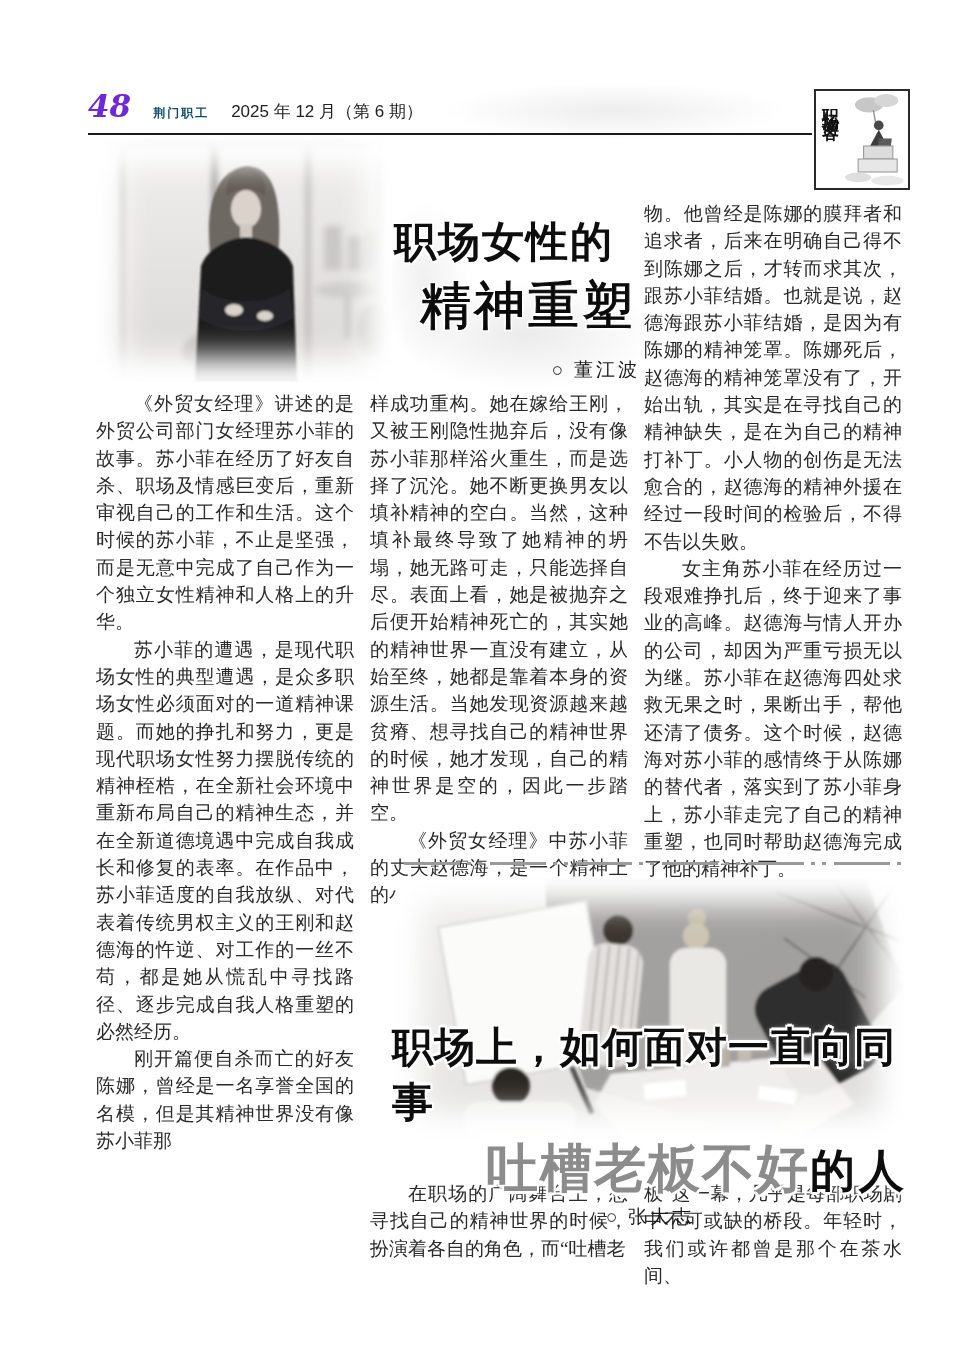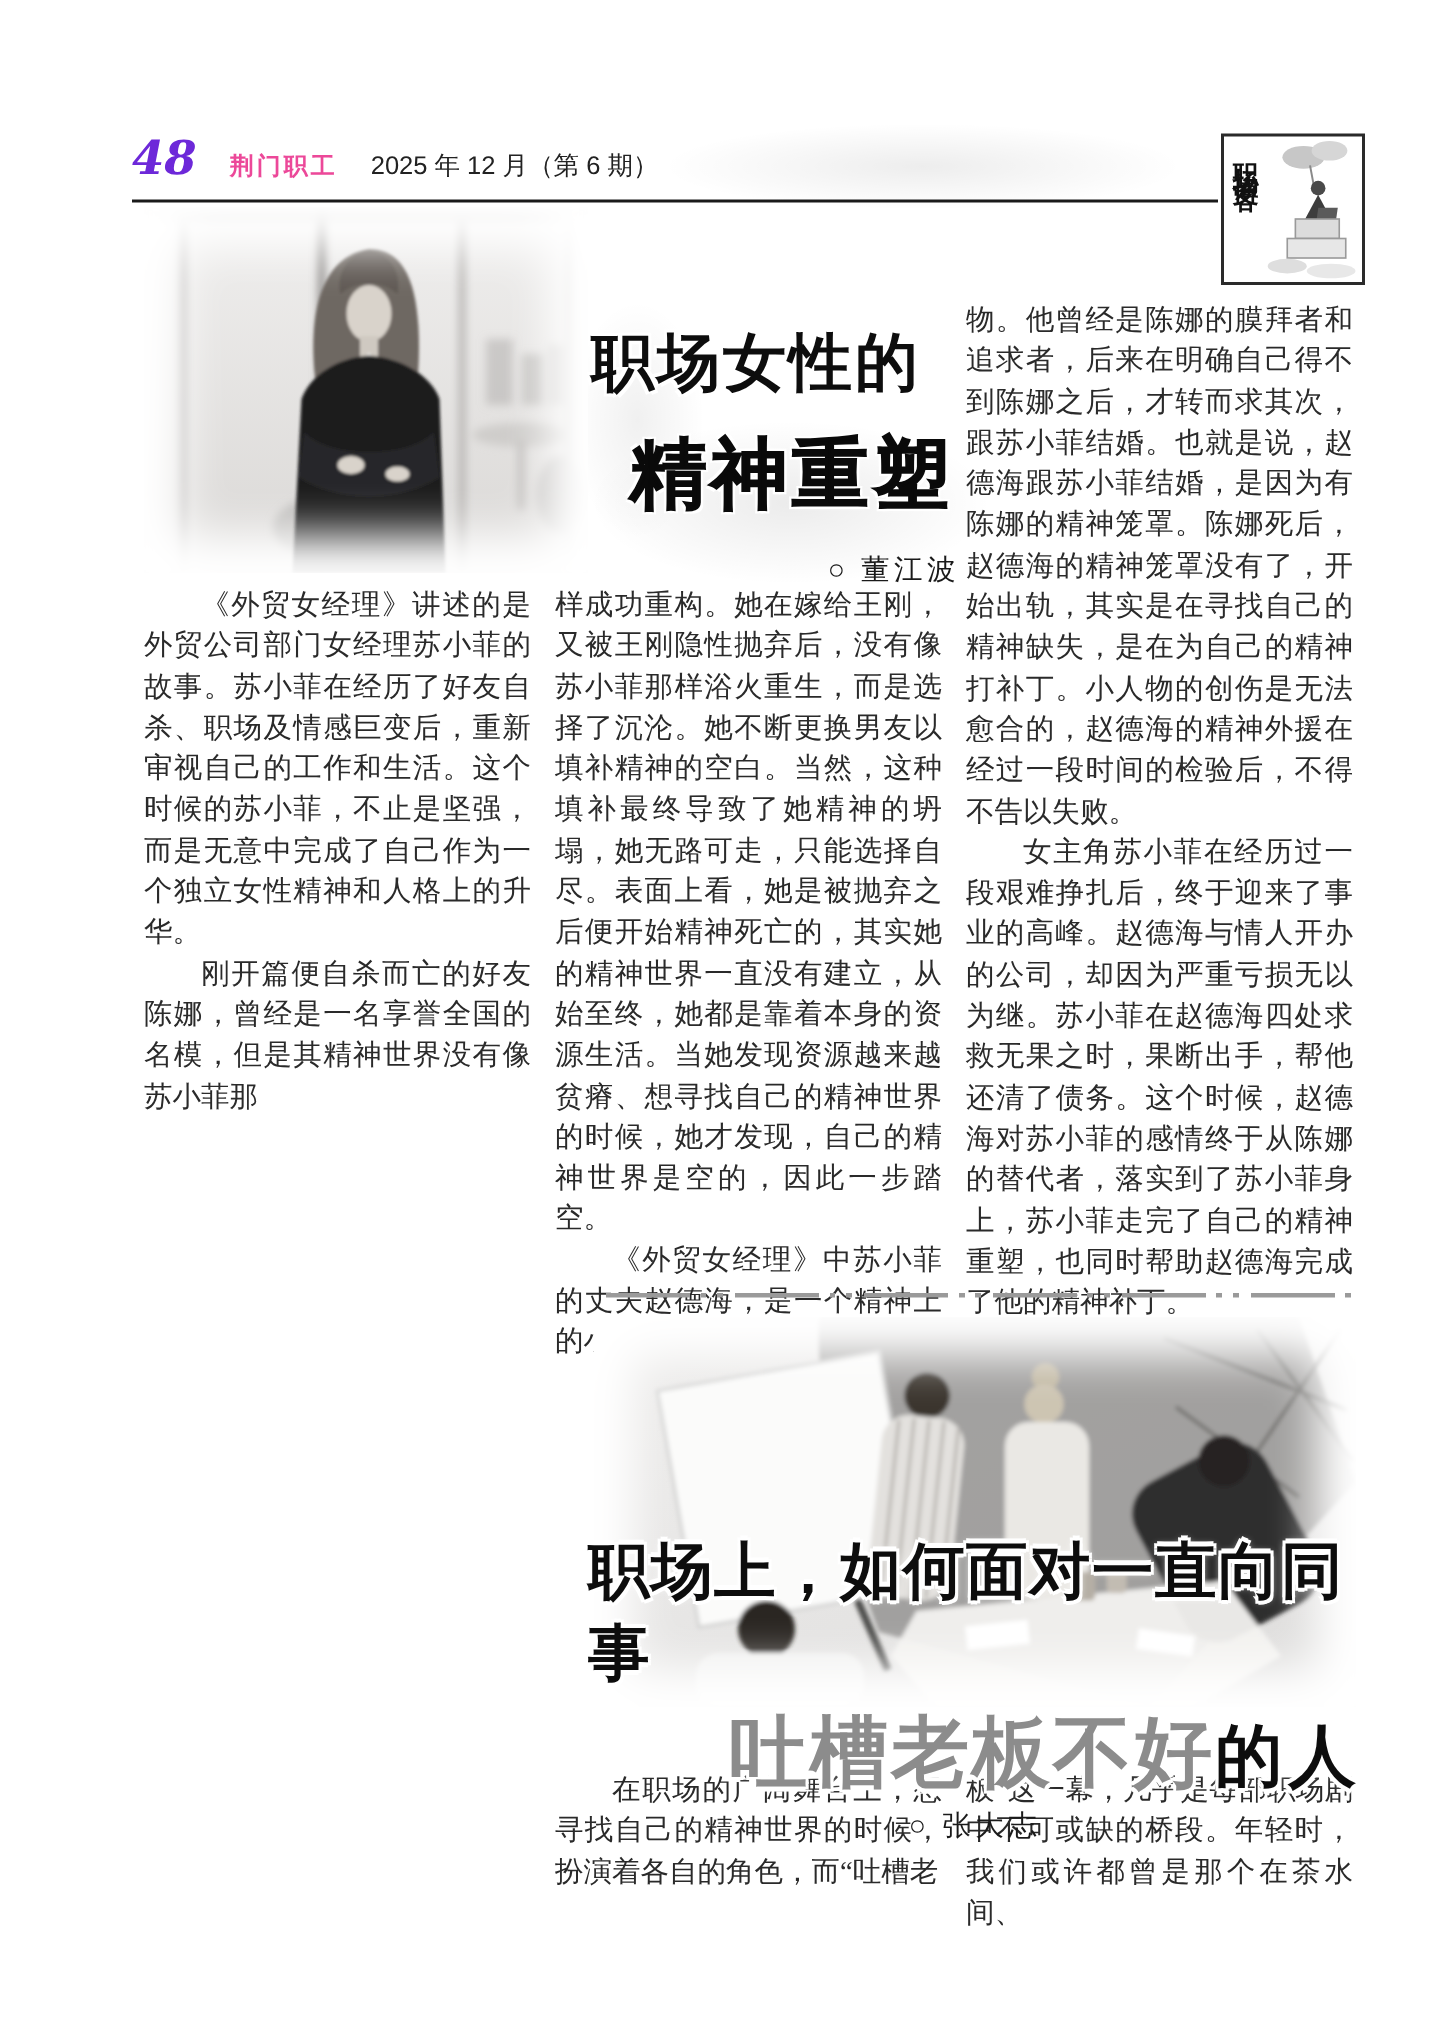--- a/index.html
+++ b/index.html
@@ -1,21 +1,21 @@
 <!DOCTYPE html>
 <html><head>
 <meta charset="utf-8">
 <style>
   html,body{margin:0;padding:0;background:#fff;}
   .page{position:relative;width:960px;height:1357px;background:#fff;overflow:hidden;
         font-family:"Liberation Serif", serif;color:#262626;}
   
   .header{position:absolute;left:88px;top:88px;width:720px;display:flex;align-items:baseline;gap:22px;}
   .pnum{font-family:"DejaVu Serif", serif;font-style:italic;font-weight:bold;font-size:31px;color:#6d28d9;}
-  .mag{font-family:Liberation Serif, serif;font-weight:bold;font-size:16px;color:#ec4899;letter-spacing:2px;}
+  .mag{font-family:Liberation Serif, serif;font-weight:bold;font-size:12px;color:#0c4a6e;letter-spacing:2px;}
   .issue{font-family:"Liberation Sans", sans-serif;font-size:17px;color:#222;}
   .header-rule{position:absolute;left:88px;top:133px;width:724px;height:2px;background:#1a1a1a;}
   
   .badge{position:absolute;left:814px;top:89px;width:92px;height:97px;border:2px solid #2a2a2a;background:#fff;display:flex;}
   .badge-label{writing-mode:vertical-rl;text-orientation:upright;font-family:"Liberation Sans", sans-serif;
                font-weight:bold;font-size:17px;letter-spacing:5px;color:#111;padding:4px 1px 0 3px;}
   .badge svg{flex:1;height:100%;}
   
   .blob{position:absolute;pointer-events:none;}
   .blob1{left:440px;top:82px;width:350px;height:58px;background:radial-gradient(ellipse at center,rgba(0,0,0,.07),rgba(0,0,0,0) 70%);}
@@ -24,21 +24,21 @@
   
   .photo{position:absolute;overflow:hidden;}
   .photo1{left:96px;top:138px;width:296px;height:244px;}
   .photo2{left:396px;top:878px;width:508px;height:260px;}
   .photo svg{display:block;width:100%;height:100%;}
   .vig{position:absolute;inset:0;box-shadow:inset 0 0 30px 26px #fff;pointer-events:none;}
   
   .title1{position:absolute;left:394px;top:214px;width:262px;}
   .t1l1{font-family:"Liberation Sans", sans-serif;font-weight:900;font-size:42px;letter-spacing:2px;color:#0d0d0d;
         text-shadow:0 0 5px #fff,2px 2px 0 #fff,-2px 2px 0 #fff,2px -2px 0 #fff,-2px -2px 0 #fff;}
-  .t1l2{font-family:"Liberation Sans", sans-serif;font-weight:700;font-size:51px;letter-spacing:3px;color:#0a0a0a;margin-left:26px;margin-top:12px;
+  .t1l2{font-family:"Liberation Sans", sans-serif;font-weight:400;font-size:51px;letter-spacing:3px;color:#0a0a0a;margin-left:26px;margin-top:2px;
         -webkit-text-stroke:1px #0a0a0a;
         text-shadow:0 0 5px #fff,2px 2px 0 #fff,-2px 2px 0 #fff,2px -2px 0 #fff,-2px -2px 0 #fff;}
   .author{font-size:19px;color:#1a1a1a;letter-spacing:3px;}
   .author1{margin-top:16px;text-align:right;padding-right:16px;}
   
   .col{position:absolute;font-size:19px;line-height:27.3px;text-align:justify;color:#2a2a2a;}
   .col p{margin:0;text-indent:2em;}
   .col.cont p:first-child{text-indent:0;}
   
   .divider{position:absolute;left:404px;top:862px;width:498px;height:3px;
@@ -130,20 +130,21 @@
   </div>
 
   <div class="title1">
     <div class="t1l1">职场女性的</div>
     <div class="t1l2">精神重塑</div>
     <div class="author author1">○ 董江波</div>
   </div>
 
   <div class="col" style="left:96px;top:390px;width:258px;">
       <p>《外贸女经理》讲述的是外贸公司部门女经理苏小菲的故事。苏小菲在经历了好友自杀、职场及情感巨变后，重新审视自己的工作和生活。这个时候的苏小菲，不止是坚强，而是无意中完成了自己作为一个独立女性精神和人格上的升华。</p>
+      <p>苏小菲的遭遇，是现代职场女性的典型遭遇，是众多职场女性必须面对的一道精神课题。而她的挣扎和努力，更是现代职场女性努力摆脱传统的精神桎梏，在全新社会环境中重新布局自己的精神生态，并在全新道德境遇中完成自我成长和修复的表率。在作品中，苏小菲适度的自我放纵、对代表着传统男权主义的王刚和赵德海的忤逆、对工作的一丝不苟，都是她从慌乱中寻找路径、逐步完成自我人格重塑的必然经历。</p>
       <p>刚开篇便自杀而亡的好友陈娜，曾经是一名享誉全国的名模，但是其精神世界没有像苏小菲那</p>
     </div>
   <div class="col cont" style="left:370px;top:390px;width:258px;height:450px;">
       <p>样成功重构。她在嫁给王刚，又被王刚隐性抛弃后，没有像苏小菲那样浴火重生，而是选择了沉沦。她不断更换男友以填补精神的空白。当然，这种填补最终导致了她精神的坍塌，她无路可走，只能选择自尽。表面上看，她是被抛弃之后便开始精神死亡的，其实她的精神世界一直没有建立，从始至终，她都是靠着本身的资源生活。当她发现资源越来越贫瘠、想寻找自己的精神世界的时候，她才发现，自己的精神世界是空的，因此一步踏空。</p>
       <p>《外贸女经理》中苏小菲的丈夫赵德海，是一个精神上的小人</p>
     </div>
   <div class="col cont" style="left:644px;top:200px;width:258px;height:640px;">
       <p>物。他曾经是陈娜的膜拜者和追求者，后来在明确自己得不到陈娜之后，才转而求其次，跟苏小菲结婚。也就是说，赵德海跟苏小菲结婚，是因为有陈娜的精神笼罩。陈娜死后，赵德海的精神笼罩没有了，开始出轨，其实是在寻找自己的精神缺失，是在为自己的精神打补丁。小人物的创伤是无法愈合的，赵德海的精神外援在经过一段时间的检验后，不得不告以失败。</p>
       <p>女主角苏小菲在经历过一段艰难挣扎后，终于迎来了事业的高峰。赵德海与情人开办的公司，却因为严重亏损无以为继。苏小菲在赵德海四处求救无果之时，果断出手，帮他还清了债务。这个时候，赵德海对苏小菲的感情终于从陈娜的替代者，落实到了苏小菲身上，苏小菲走完了自己的精神重塑，也同时帮助赵德海完成了他的精神补丁。</p>
     </div>

